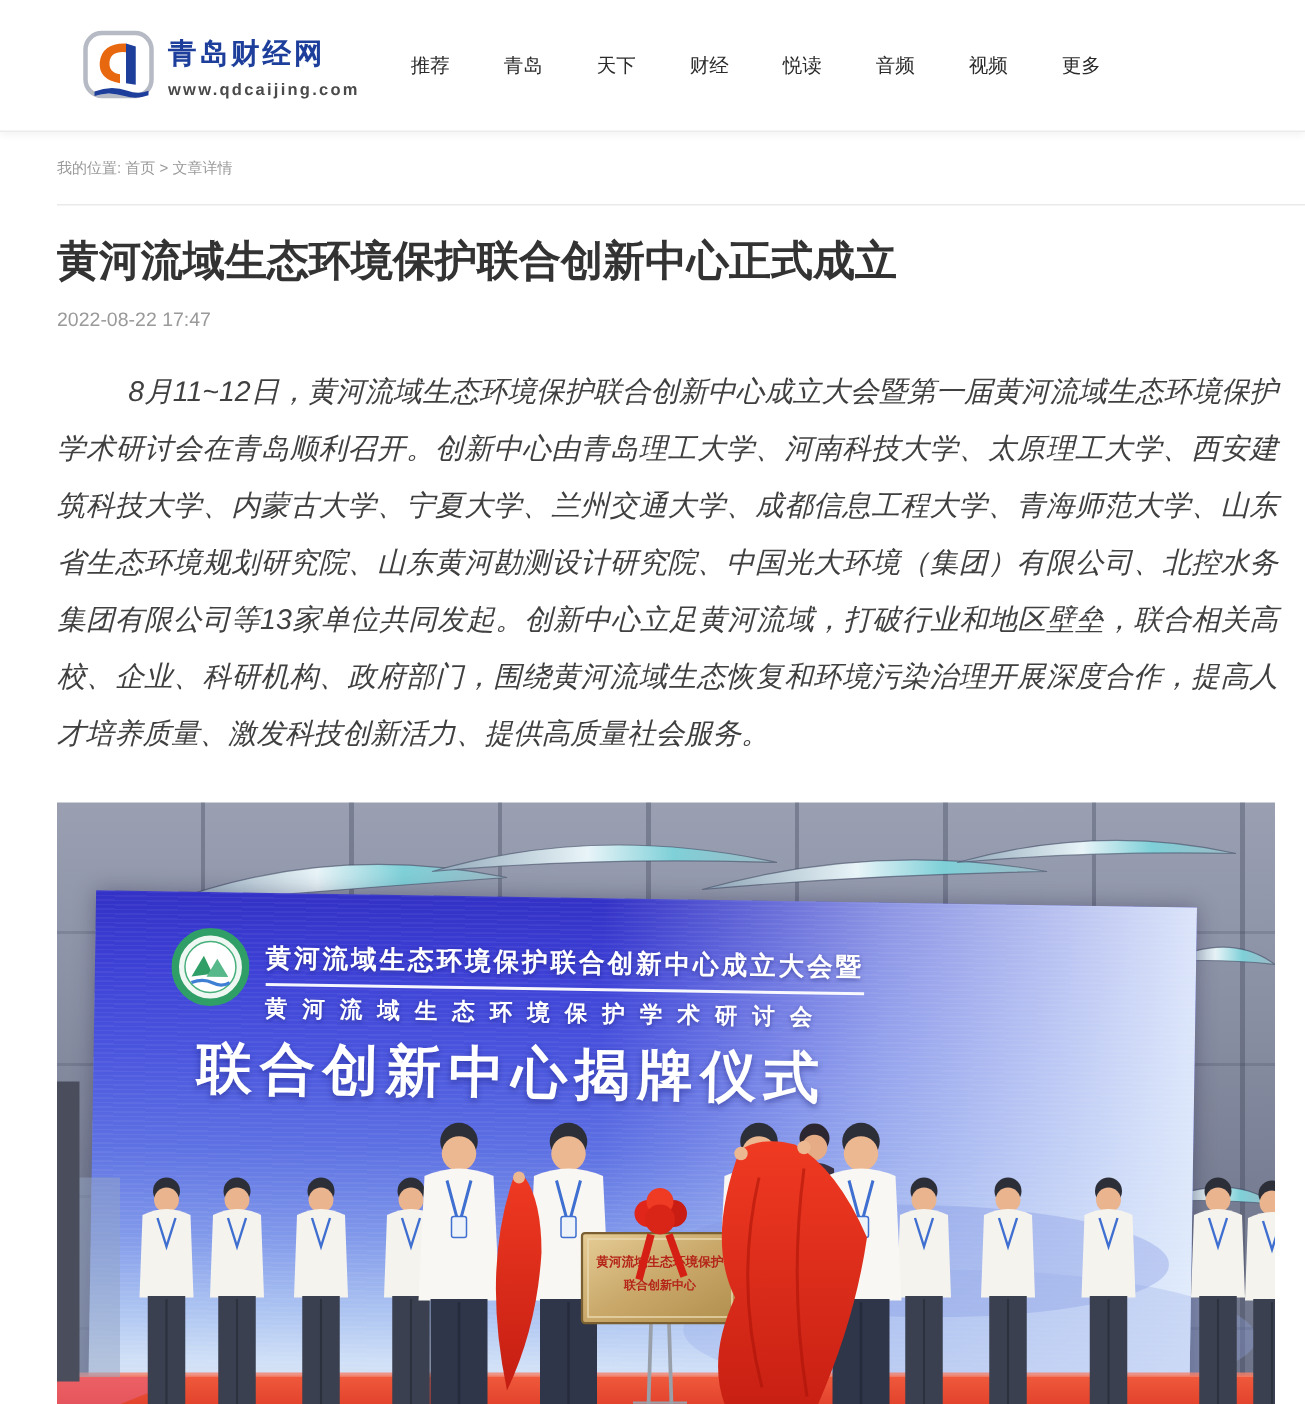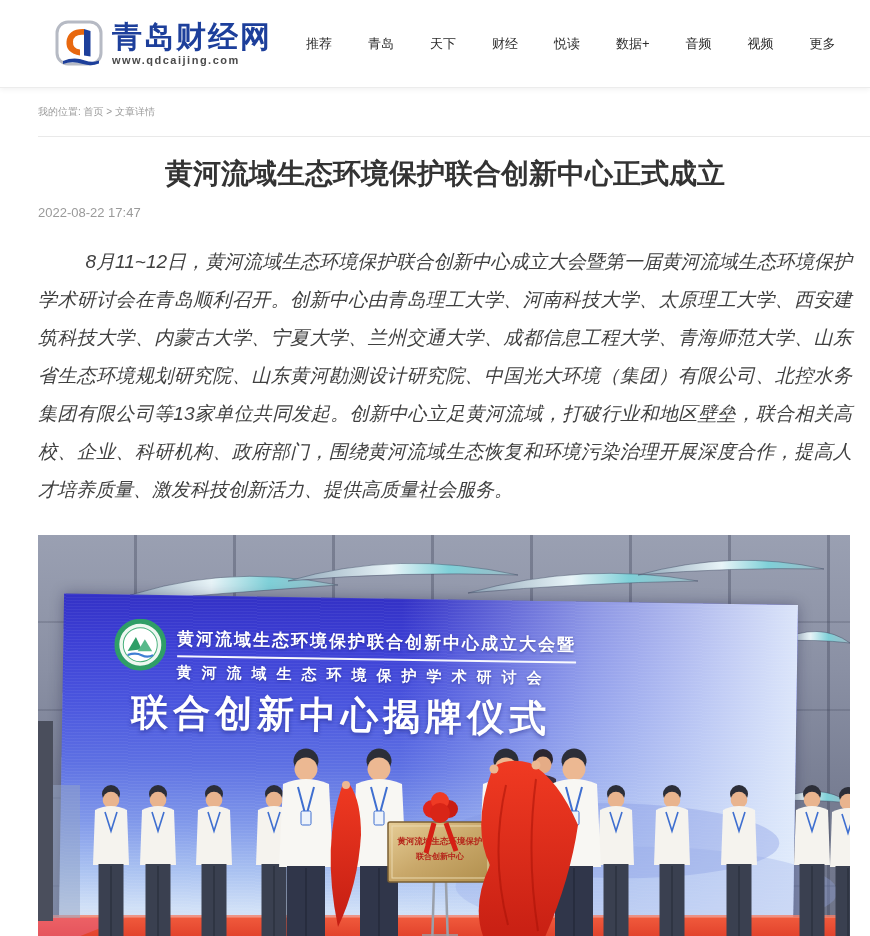--- a/index.html
+++ b/index.html
@@ -6,32 +6,32 @@
   html,body { width:870px; height:936px; overflow:hidden; background:#fff;
               font-family:"Liberation Sans","DejaVu Sans",sans-serif; }
 
   
   .site-header { height:88px; display:flex; align-items:center; padding-left:55px;
                  background:#fff; border-bottom:1px solid #ececec;
                  box-shadow:0 2px 5px rgba(0,0,0,.05); position:relative; z-index:5; }
   .logo { display:flex; align-items:center; cursor:pointer; }
   .logo-icon { width:48px; height:48px; flex:0 0 auto; }
   .logo-txt { margin-left:9px; }
-  .logo-name { font-size:30px; font-weight:bold; color:#1d3f9b; letter-spacing:2px; line-height:30px; }
+  .logo-name { font-size:19px; font-weight:bold; color:#1d3f9b; letter-spacing:2px; line-height:30px; }
   .logo-url  { font-size:11px; font-weight:bold; color:#4a4a4a; letter-spacing:1.5px; margin-top:2px; }
   .main-nav { display:flex; align-items:center; margin-left:16px; }
   .nav-item { font-size:13px; color:#2b2b2b; padding:10px 18px; white-space:nowrap; cursor:pointer; }
   .nav-item.more { display:flex; align-items:center; gap:5px; padding-right:0; }
 
   
   .breadcrumb { margin:17px 18px 0 38px; font-size:10px; color:#9a9a9a; }
   .breadcrumb span { color:#9a9a9a; }
   .crumb-link { cursor:pointer; }
   .divider { margin:17px 0 0 38px; border:none; border-top:1px solid #e9e9e9; }
-  .article-title { margin:19px 18px 0 38px; font-size:28px; font-weight:bold; color:#333; line-height:36px;text-align:center; }
+  .article-title { margin:19px 18px 0 38px; font-size:28px; font-weight:bold; color:#333; line-height:36px; }
   .article-date { margin:13px 0 0 38px; font-size:13px; color:#9a9a9a; }
   .article-body { margin:23px 18px 0 38px; font-size:19px; line-height:38px; color:#404040;
                   text-align:justify; text-indent:2.5em;font-style:italic; }
 
   
   .photo { position:relative; margin:26px 0 0 38px; width:812px; height:448px; overflow:hidden;
            background:
              repeating-linear-gradient(90deg, rgba(52,57,78,0) 0 96px, rgba(52,57,78,.32) 96px 99px),
              repeating-linear-gradient(180deg, rgba(48,53,73,0) 0 86px, rgba(48,53,73,.18) 86px 88px),
              linear-gradient(180deg,#9aa0b2 0%,#8a90a4 30%,#767c91 60%,#6a7085 100%); }
@@ -81,21 +81,20 @@
       <div class="logo-name">青岛财经网</div>
       <div class="logo-url">www.qdcaijing.com</div>
     </div>
   </div>
   <nav class="main-nav">
     <div class="nav-item">推荐</div>
     <div class="nav-item">青岛</div>
     <div class="nav-item">天下</div>
     <div class="nav-item">财经</div>
     <div class="nav-item">悦读</div>
-    <div class="nav-item">数据+</div>
     <div class="nav-item">音频</div>
     <div class="nav-item">视频</div>
     <div class="nav-item more">
       <span>更多</span>
 
     </div>
   </nav>
 </header>
 
 <div class="breadcrumb">

